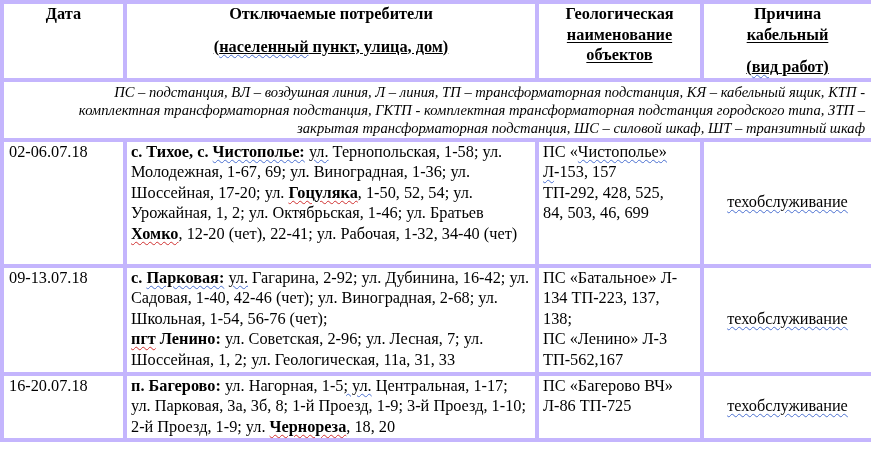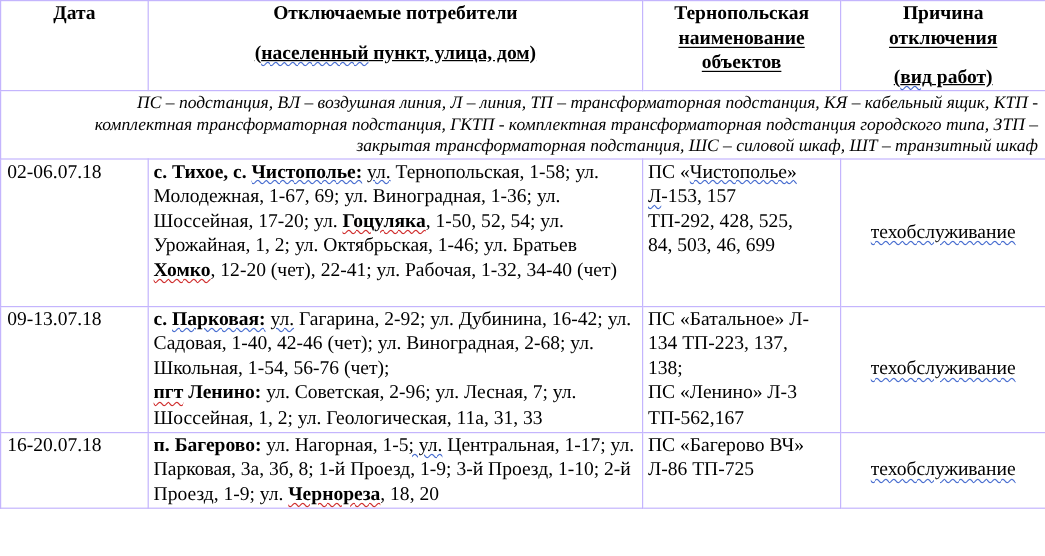--- a/index.html
+++ b/index.html
@@ -1,18 +1,18 @@
 <!DOCTYPE html>
 <html><head>
 <meta charset="utf-8">
 <style>
   html, body { margin: 0; padding: 0; background: #ffffff; }
   body { width: 871px; height: 463px; overflow: hidden; font-family: "Liberation Serif", "DejaVu Serif", serif; color: #000; }
   table { border-collapse: collapse; width: 871px; table-layout: fixed; position: absolute; left: 0; top: 0; }
-  td, th { border: 1px solid #c4b5fd; vertical-align: top; font-size: 16.3px; line-height: 20.5px; padding: 0 4px; }
+  td, th { border: 4px solid #c4b5fd; vertical-align: top; font-size: 16.3px; line-height: 20.5px; padding: 0 4px; }
   th { font-weight: bold; text-align: center; }
   .hdr-row th { height: 62px; padding-top: 0; }
   .legend td { font-style: italic; font-size: 14.6px; line-height: 18px; text-align: right; padding: 1px 6px 1px 6px; height: 52px; }
   .date { padding-left: 5px; }
   .reason { text-align: center; vertical-align: middle; border-radius: 23px; }
   .spell-blue { text-decoration: underline wavy #4a6fd0; text-decoration-thickness: 1px; text-underline-offset: 2px; }
   .spell-red { text-decoration: underline wavy #d03030; text-decoration-thickness: 1px; text-underline-offset: 2px; font-weight: bold; }
   .hdr-u { text-decoration: underline; margin-top: 12px; }
   b { font-weight: bold; }
   .r1 td { height: 122px; }
@@ -32,27 +32,27 @@
     <col style="width:171px">
   </colgroup>
   <tbody>
       <tr class="hdr-row">
     <th><span>Дата</span></th>
     <th>
       <span class="line">Отключаемые потребители</span>
       <span class="line hdr-u"><span>(</span><span class="spell-blue">населенный</span><span> пункт, улица, дом)</span></span>
     </th>
     <th>
-      <span class="line">Тернопольская</span>
+      <span class="line">Геологическая</span>
       <span class="line"><span class="hdr-u spell-blue">наименование</span></span>
       <span class="line"><span class="hdr-u spell-blue">объектов</span></span>
     </th>
     <th>
       <span class="line">Причина</span>
-      <span class="line"><span class="hdr-u spell-blue">отключения</span></span>
+      <span class="line"><span class="hdr-u spell-blue">кабельный</span></span>
       <span class="line hdr-u"><span>(</span><span class="spell-blue">вид</span><span> работ)</span></span>
     </th>
   </tr>
   <tr class="legend">
     <td colspan="4">
       <span class="line">ПС – подстанция, ВЛ – воздушная линия, Л – линия, ТП – трансформаторная подстанция, КЯ – кабельный ящик, КТП -</span>
       <span class="line">комплектная трансформаторная подстанция, ГКТП - комплектная трансформаторная подстанция городского типа, ЗТП –</span>
       <span class="line">закрытая трансформаторная подстанция, ШС – силовой шкаф, ШТ – транзитный шкаф</span>
     </td>
   </tr>

